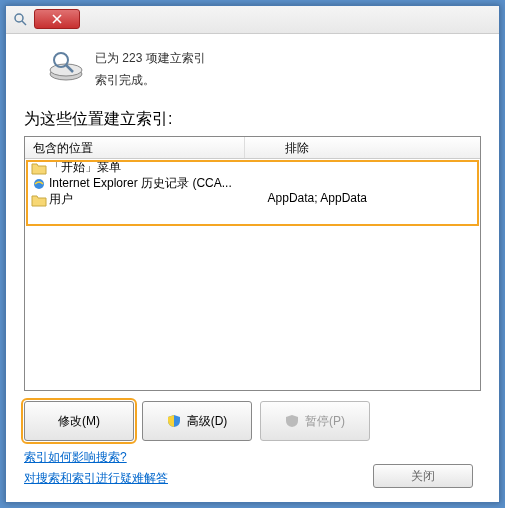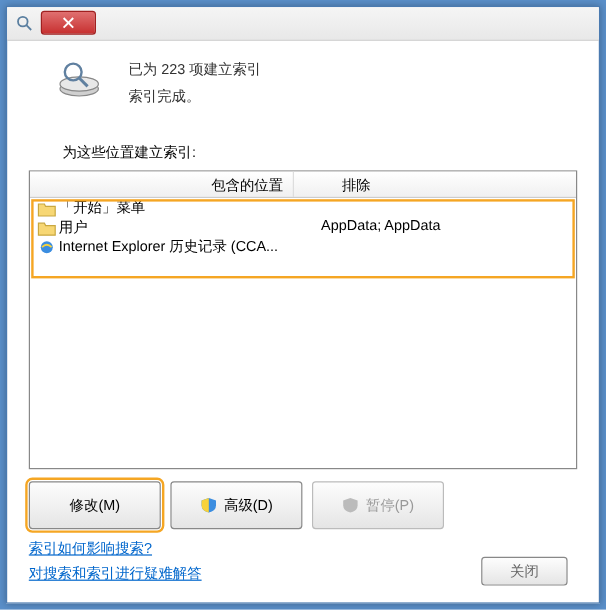--- a/index.html
+++ b/index.html
@@ -3,44 +3,44 @@
 <meta charset="utf-8">
 <style>
 * { box-sizing: border-box; margin: 0; padding: 0; font-family: "Microsoft YaHei", SimSun, Tahoma, sans-serif; }
 body { background: #5a8fc9; width: 505px; height: 508px; padding: 5px; }
 .window { background: #fff; border: 1px solid #4a7ab0; width: 100%; height: 100%; display: flex; flex-direction: column; box-shadow: 0 0 6px rgba(0,0,0,0.3); }
 .titlebar { background: linear-gradient(#f5f5f5, #e8e8e8); height: 28px; display: flex; align-items: center; padding: 0 6px; border-bottom: 1px solid #ccc; }
 .titlebar-icon { width: 16px; height: 16px; margin-right: 6px; }
 .titlebar-text { font-size: 12px; color: #333; flex: 1; }
 .close-btn { background: linear-gradient(#e07070, #c73030); color: #fff; width: 46px; height: 20px; border: 1px solid #a02020; border-radius: 3px; display: flex; align-items: center; justify-content: center; font-size: 14px; margin-top: -2px; }
 .content { flex: 1; padding: 14px 18px; display: flex; flex-direction: column; }
-.header-row { display: flex; align-items: flex-start; gap: 21px; margin-bottom: 28px; }
+.header-row { display: flex; align-items: flex-start; gap: 9px; margin-bottom: 18px; }
 .disk-icon { width: 40px; height: 36px; margin-left: 22px; }
 .status-block { font-size: 12px; line-height: 1.8; color: #333; }
-.section-label { font-size: 12px; margin-bottom: 6px; margin-left: 28px; }
+.section-label { font-size: 16px; margin-bottom: 6px; }
 .list-container { border: 1px solid #888; flex: 1; background: #fff; margin-bottom: 10px; display: flex; flex-direction: column; }
 .list-header { display: flex; background: linear-gradient(#fff,#f0f0f0); border-bottom: 1px solid #ccc; font-size: 12px; height: 22px; }
-.col-loc { width: 52%; padding: 3px 8px; border-right: 1px solid #ddd; text-align: right; }
+.col-loc { width: 52%; padding: 3px 8px; border-right: 1px solid #ddd; }
 .col-exc { width: 48%; padding: 3px 8px; margin-left: 32px; }
 .list-body { flex: 1; position: relative; }
 .highlight-box { position: absolute; border: 2px solid #f5a623; left: 1px; top: 1px; right: 1px; height: 66px; pointer-events: none; }
 .list-row { display: flex; font-size: 12px; height: 16px; align-items: flex-start; }
 .row-icon { width: 16px; height: 14px; margin: 0 2px 0 6px; flex-shrink: 0; }
 .row-text { white-space: nowrap; overflow: hidden; }
 .row-left { width: 52%; display: flex; align-items: center; }
 .row-right { width: 48%; padding-left: 6px; }
 .button-row { display: flex; gap: 8px; margin-bottom: 6px; }
 .btn { display: inline-flex; align-items: center; justify-content: center; gap: 6px; height: 40px; font-size: 12px; border: 1px solid #888; background: linear-gradient(#fdfdfd,#e5e5e5); border-radius: 3px; padding: 0 10px; width: 110px; }
 .btn.mod { outline: 2px solid #f5a623; outline-offset: 1px; }
 .btn.disabled { color: #999; border-color: #bbb; }
 .shield-icon { width: 14px; height: 14px; }
 .links { font-size: 12px; line-height: 1.7; }
 .links a { color: #0066cc; text-decoration: underline; cursor: pointer; }
 .watermark { position: absolute; right: 8px; bottom: 8px; opacity: 0.5; font-size: 11px; color: #fff; pointer-events:none; }
-.ok-btn { position: absolute; right: 26px; bottom: 14px; width: 72px; height: 24px; font-size: 12px; border: 1px solid #888; background: linear-gradient(#fdfdfd,#e5e5e5); border-radius: 3px; color:#666; }
+.ok-btn { position: absolute; right: 26px; bottom: 14px; width: 100px; height: 24px; font-size: 12px; border: 1px solid #888; background: linear-gradient(#fdfdfd,#e5e5e5); border-radius: 3px; color:#666; }
 </style>
 </head>
 <body>
 
 <div class="window">
   <div class="titlebar">
     <svg class="titlebar-icon" viewBox="0 0 16 16">
         <circle cx="7" cy="6" r="4" fill="none" stroke="#5a7fa0" stroke-width="1.5"></circle>
         <line x1="10" y1="9" x2="14" y2="13" stroke="#5a7fa0" stroke-width="1.5"></line>
       </svg>
@@ -82,36 +82,36 @@
                 <path d="M1 3 L6 3 L7 5 L15 5 L15 13 L1 13 Z" fill="#f7d774" stroke="#c9a840"></path>
               </svg>
             <span class="row-text">「开始」菜单</span>
           </div>
           <div class="row-right"></div>
         </div>
 
         <div class="list-row">
           <div class="row-left">
             <svg class="row-icon" viewBox="0 0 16 14">
-                <path d="M1 3 L6 3 L7 5 L15 5 L15 13 L1 13 Z" fill="#f7d774" stroke="#c9a840"></path>
-              </svg>
-            <span class="row-text">用户</span>
-          </div>
-          <div class="row-right">AppData; AppData</div>
-        </div>
-
-        <div class="list-row">
-          <div class="row-left">
-            <svg class="row-icon" viewBox="0 0 16 14">
                 <circle cx="8" cy="7" r="5" fill="#3b8de0"></circle>
                 <path d="M4 7 Q8 3 12 7" stroke="#f7d23b" stroke-width="1.5" fill="none"></path>
               </svg>
             <span class="row-text">Internet Explorer 历史记录 (CCA...</span>
           </div>
           <div class="row-right"></div>
+        </div>
+
+        <div class="list-row">
+          <div class="row-left">
+            <svg class="row-icon" viewBox="0 0 16 14">
+                <path d="M1 3 L6 3 L7 5 L15 5 L15 13 L1 13 Z" fill="#f7d774" stroke="#c9a840"></path>
+              </svg>
+            <span class="row-text">用户</span>
+          </div>
+          <div class="row-right">AppData; AppData</div>
         </div>
 
       </div>
     </div>
 
     <div class="button-row">
       <button class="btn mod">修改(M)</button>
       <button class="btn">
         <svg class="shield-icon" viewBox="0 0 14 14">
             <path d="M7 1 L13 3 L13 7 Q13 12 7 13 Q1 12 1 7 L1 3 Z" fill="#3b8de0"></path>

